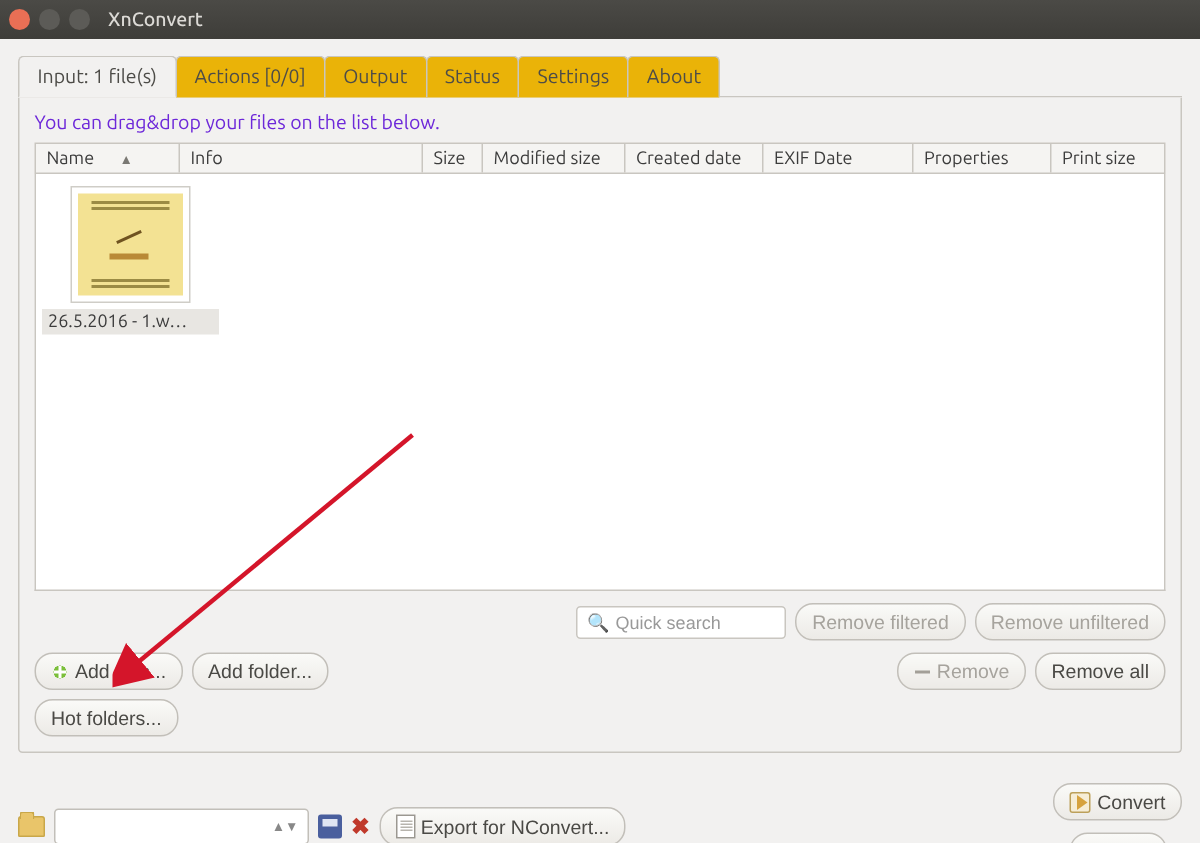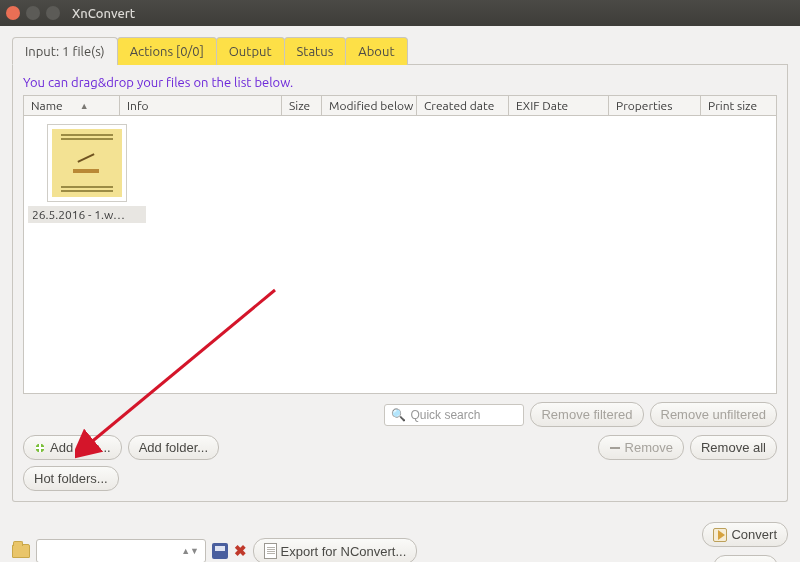--- a/index.html
+++ b/index.html
@@ -41,21 +41,21 @@
       display: flex;
       gap: 0;
       border-bottom: 1px solid #c9c6c0;
     }
     .tab {
       padding: 6px 12px;
       font-size: 13px;
       color: #4d4c48;
       border: 1px solid #c9c6c0;
       border-bottom: none;
-      background: #fde047;
+      background: #eab308;
       position: relative;
       top: 1px;
       border-radius: 4px 4px 0 0;
       margin-right: -1px;
     }
     .tab.active {
       background: #f2f1f0;
       border-bottom: 1px solid #f2f1f0;
     }
 
@@ -285,34 +285,35 @@
   <span class="title">XnConvert</span>
 </div>
 
 <div class="page">
 
   <div class="tabs">
     <div class="tab active">Input: 1 file(s)</div>
     <div class="tab">Actions [0/0]</div>
     <div class="tab">Output</div>
     <div class="tab">Status</div>
+    <div class="tab">Settings</div>
     <div class="tab">About</div>
   </div>
 
   <div class="panel">
     <div class="hint">You can drag&amp;drop your files on the list below.</div>
 
     <div class="cols">
       <div class="col name">
         <span>Name</span>
         <span class="sort-ind">▲</span>
       </div>
       <div class="col info">Info</div>
       <div class="col size">Size</div>
-      <div class="col moddate">Modified below</div>
+      <div class="col moddate">Modified size</div>
       <div class="col credate">Created date</div>
       <div class="col exif">EXIF Date</div>
       <div class="col props">Properties</div>
       <div class="col print">Print size</div>
     </div>
 
     <div class="filearea">
       <div class="thumb">
         <div class="img">
           <div class="inner">

